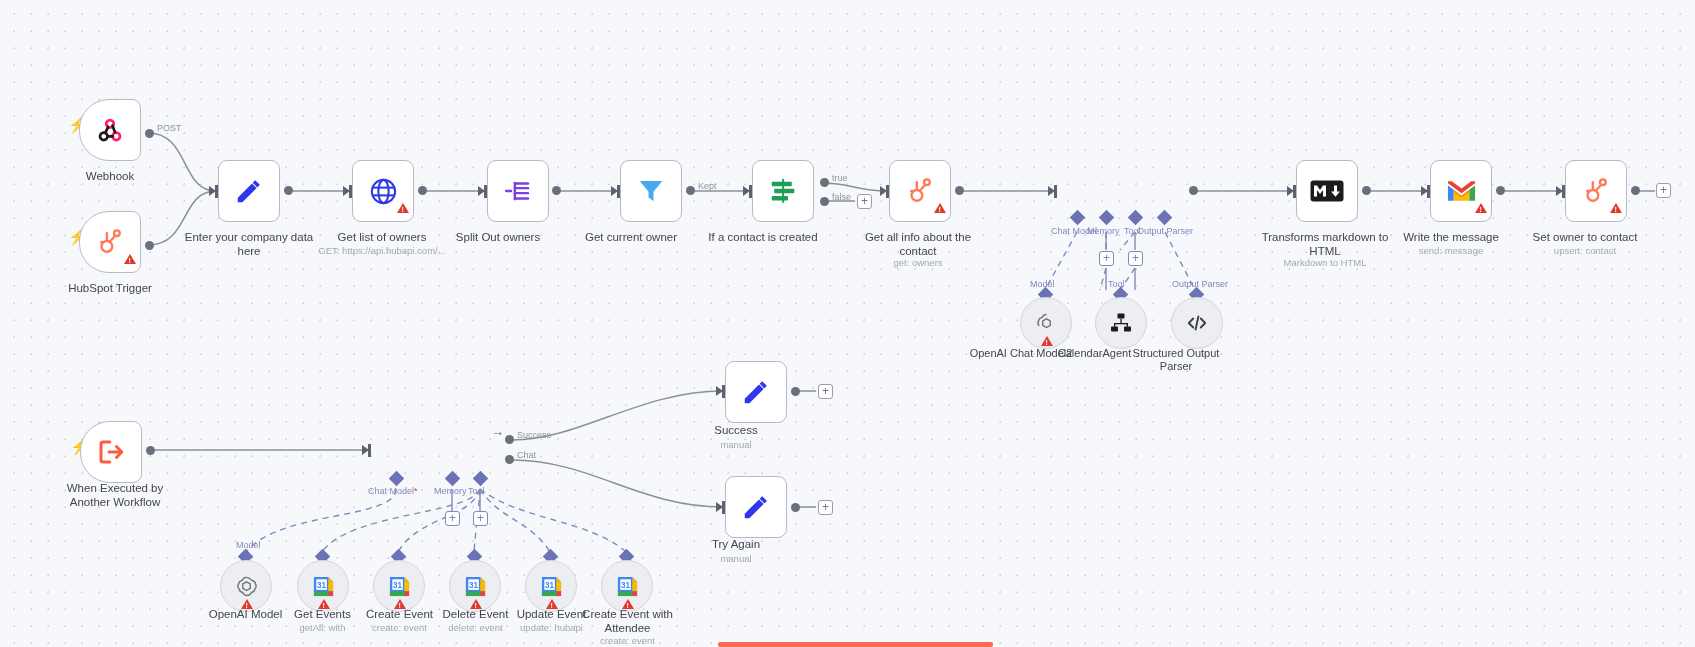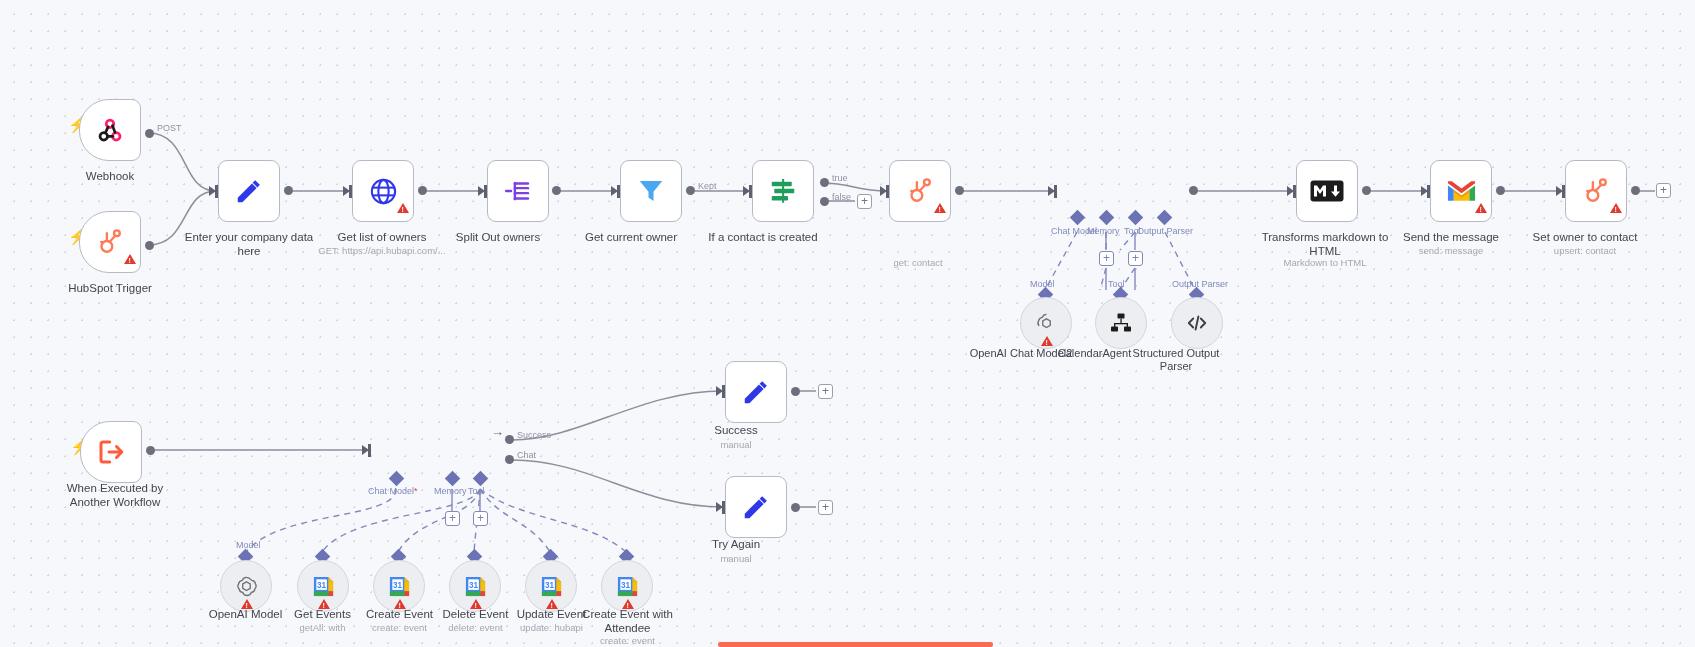--- a/index.html
+++ b/index.html
@@ -327,21 +327,23 @@
         <circle cx="17.5" cy="5" r="2.3"></circle>
           <circle cx="9.5" cy="15.5" r="4.3"></circle>
         <path d="M16.2 7 L11.6 12"></path>
           <path d="M5 12 L5.6 12"></path>
           <path d="M9.5 5 L9.5 11"></path>
       </svg>
     </span>
     <div class="warn" style="left:44px;top:42px"></div>
   </div>
   <div class="dot" style="left:955px;top:186px"></div>
-  <div class="nsub" style="left:828px;top:257px;width:180px">get: contact</div>
+  <div class="nlabel" style="left:828px;top:231px;width:180px">Get all info about the
+contact</div>
+  <div class="nsub" style="left:828px;top:257px;width:180px">get: owners</div>
 
   <div class="arrow" style="left:1048px;top:186px"></div>
   <div class="arrbar" style="left:1054px;top:185px"></div>
   <div class="dot" style="left:1189px;top:186px"></div>
 
   <div class="sub-port" style="left:1072px;top:212px"></div>
   <div class="sub-port" style="left:1101px;top:212px"></div>
   <div class="sub-port" style="left:1130px;top:212px"></div>
   <div class="sub-port" style="left:1159px;top:212px"></div>
   <div class="sub-label" style="left:1051px;top:226px">Chat Model</div>
@@ -419,21 +421,21 @@
         <path d="M2 22 V6.4 L8 10.8 V22 Z" fill="#4285f4"></path>
         <path d="M24 22 V10.8 L30 6.4 V22 Z" fill="#34a853"></path>
         <path d="M2 4 L16 14.2 L30 4 V2 H26 L16 9.5 L6 2 H2 Z" fill="#ea4335"></path>
         <path d="M8 10.8 L16 16.7 L24 10.8 V22 H8 Z" fill="#fbbc04"></path>
         <path d="M8 10.8 L16 16.7 L24 10.8 V13 L16 18.8 L8 13 Z" fill="#c5221f" opacity="0.25"></path>
       </svg>
     </span>
     <div class="warn" style="left:44px;top:42px"></div>
   </div>
   <div class="dot" style="left:1496px;top:186px"></div>
-  <div class="nlabel" style="left:1371px;top:231px;width:160px">Send the message</div>
+  <div class="nlabel" style="left:1371px;top:231px;width:160px">Write the message</div>
   <div class="nsub" style="left:1371px;top:245px;width:160px">send: message</div>
 
   <div class="arrow" style="left:1556px;top:186px"></div>
   <div class="arrbar" style="left:1562px;top:185px"></div>
   <div class="node sq" style="left:1565px;top:160px">
     <span class="glyph">
       <svg width="30" height="30" viewBox="0 0 24 24" fill="none" stroke="#ff7a59" stroke-width="1.9" stroke-linecap="round">
         <circle cx="17.5" cy="5" r="2.3"></circle>
           <circle cx="9.5" cy="15.5" r="4.3"></circle>
         <path d="M16.2 7 L11.6 12"></path>

